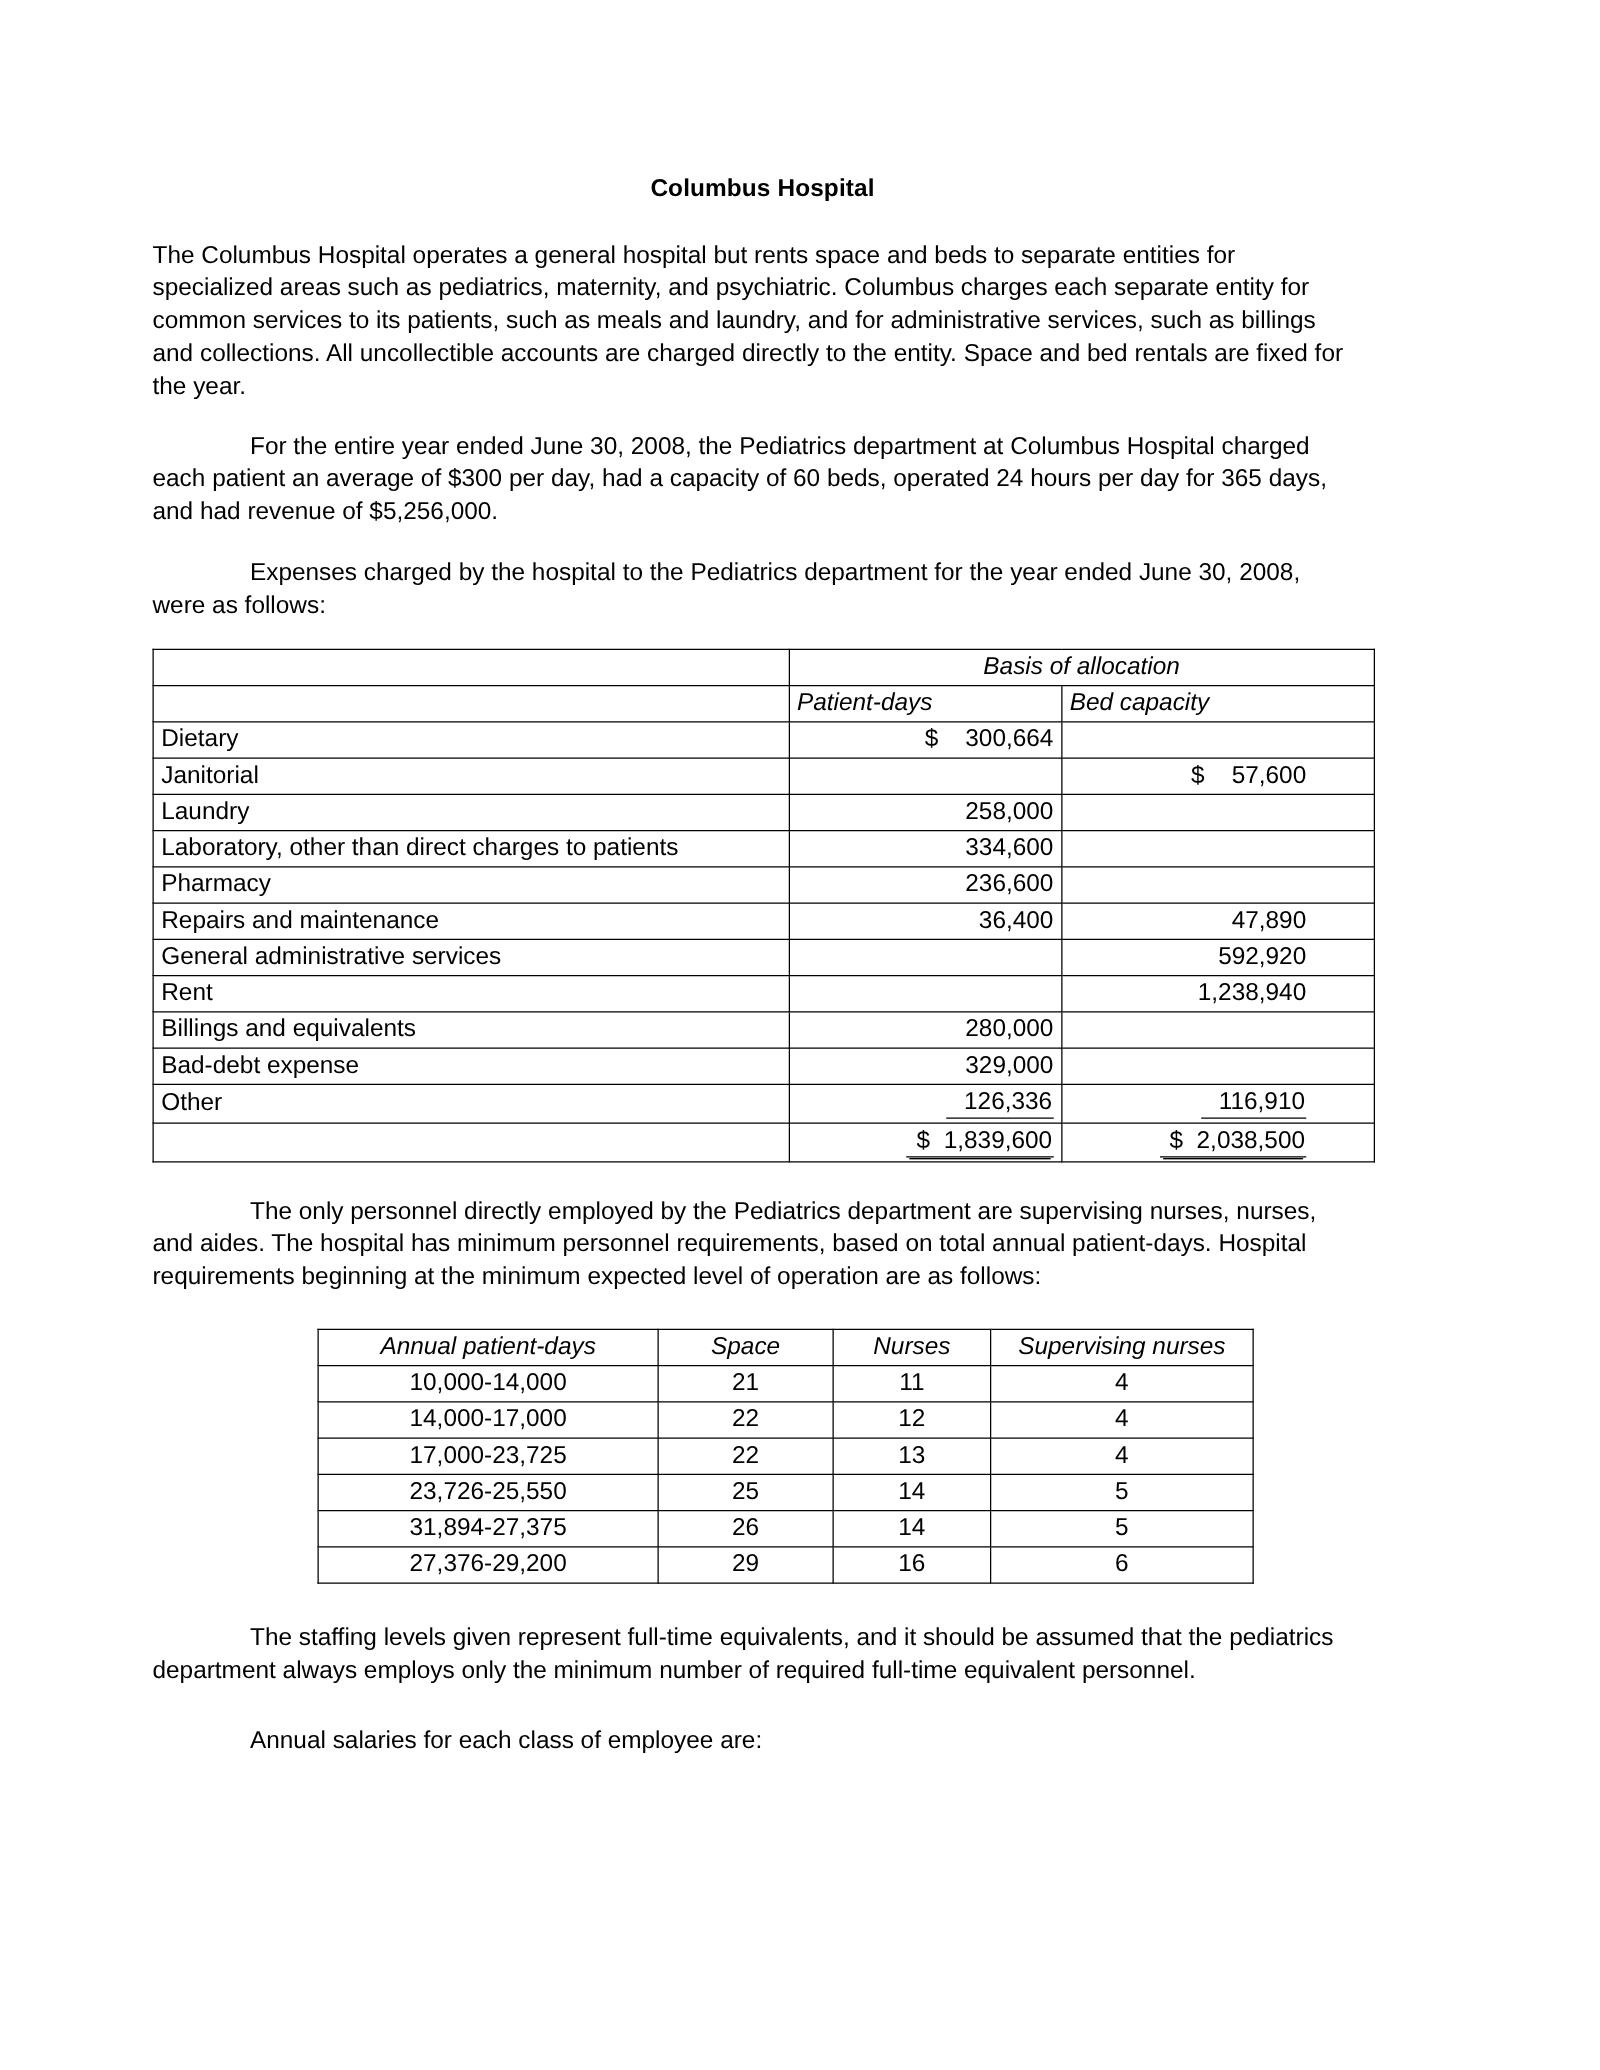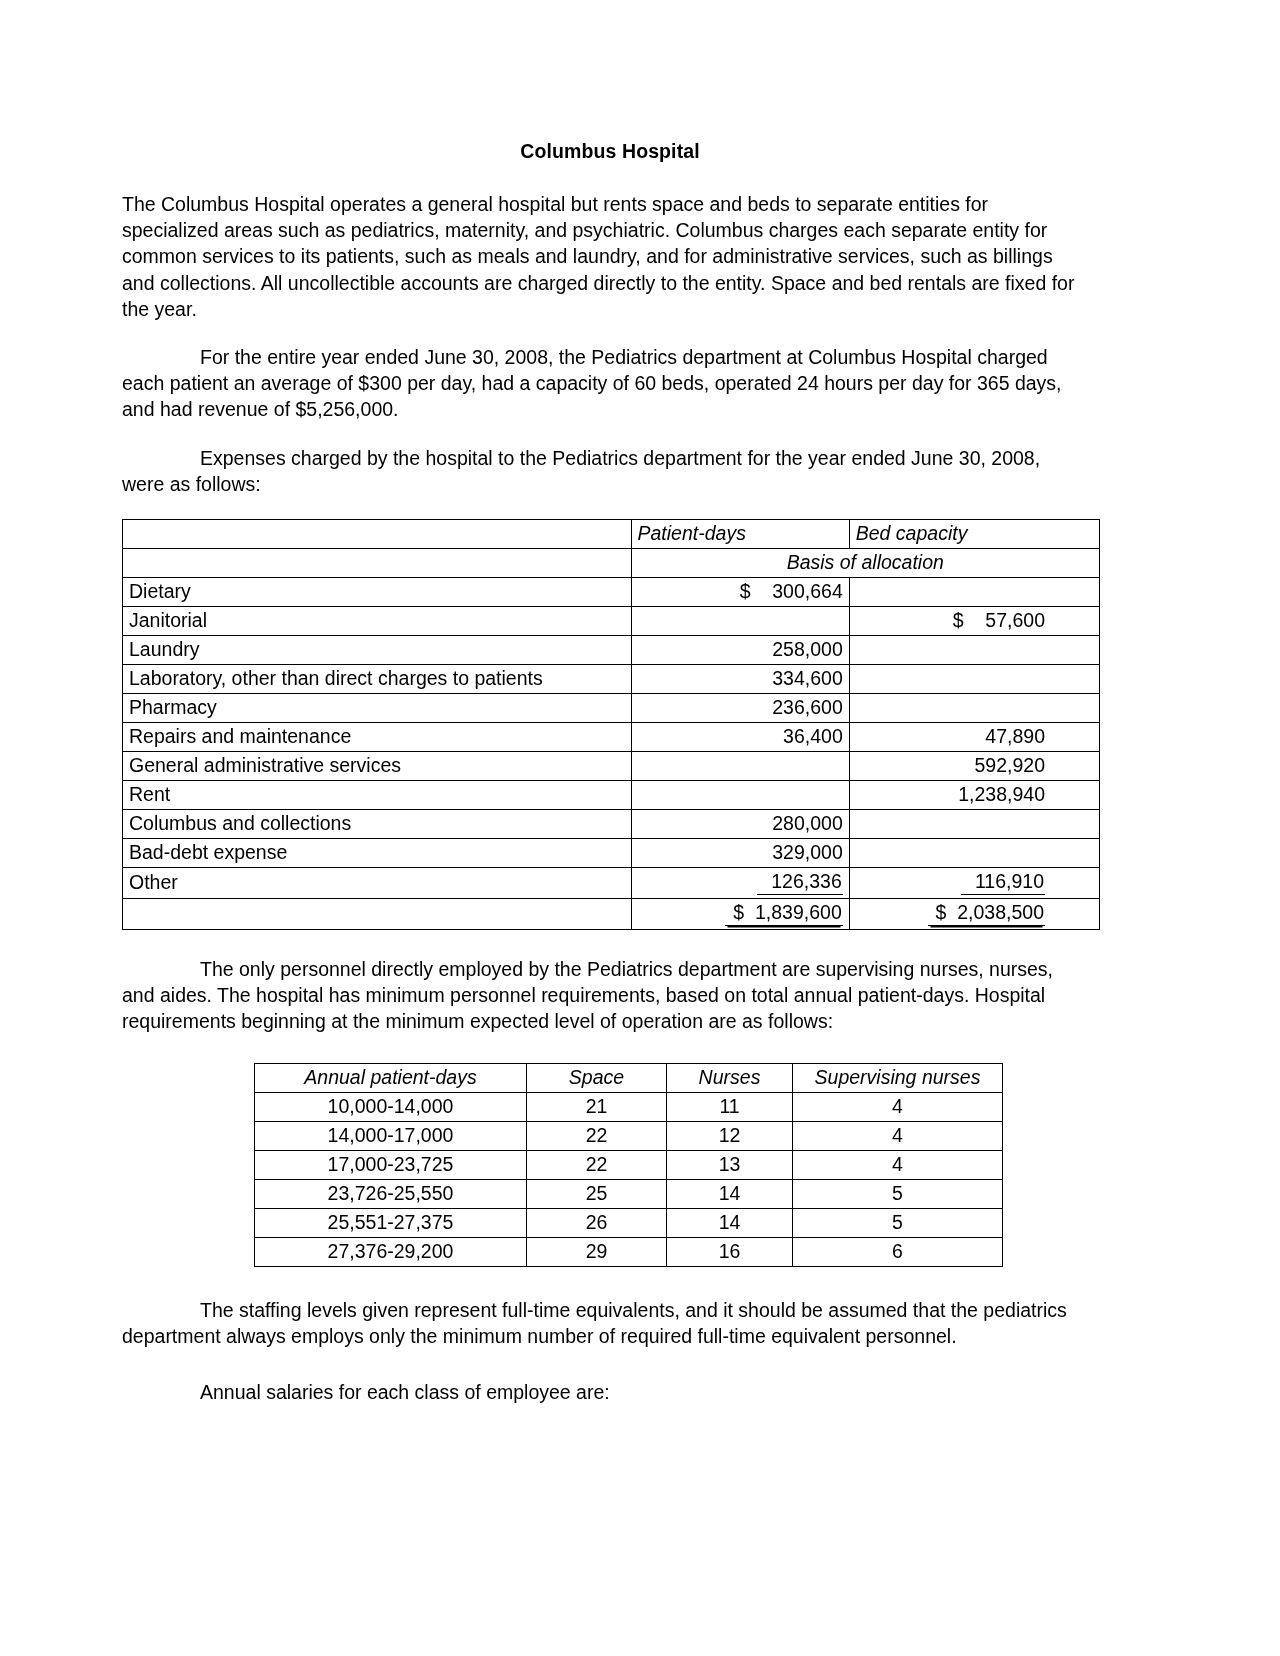--- a/index.html
+++ b/index.html
@@ -123,26 +123,26 @@
 
   <table class="expense">
     <colgroup>
       <col class="col-label">
         <col class="col-pd">
         <col class="col-bc">
     </colgroup>
     <thead>
       <tr>
         <td class="lbl"></td>
+        <td class="hdr-basis" colspan="2">Basis of allocation</td>
+      </tr>
+      <tr>
+        <td class="lbl"></td>
         <td class="hdr-sub">Patient-days</td>
         <td class="hdr-sub">Bed capacity</td>
-      </tr>
-      <tr>
-        <td class="lbl"></td>
-        <td class="hdr-basis" colspan="2">Basis of allocation</td>
       </tr>
     </thead>
     <tbody>
       <tr>
         <td class="lbl">Dietary</td>
         <td class="num">$    300,664</td>
         <td class="num bc"></td>
       </tr>
       <tr>
         <td class="lbl">Janitorial</td>
@@ -173,21 +173,21 @@
         <td class="lbl">General administrative services</td>
         <td class="num"></td>
         <td class="num bc">592,920</td>
       </tr>
       <tr>
         <td class="lbl">Rent</td>
         <td class="num"></td>
         <td class="num bc">1,238,940</td>
       </tr>
       <tr>
-        <td class="lbl">Columbus and collections</td>
+        <td class="lbl">Billings and equivalents</td>
         <td class="num">280,000</td>
         <td class="num bc"></td>
       </tr>
       <tr>
         <td class="lbl">Bad-debt expense</td>
         <td class="num">329,000</td>
         <td class="num bc"></td>
       </tr>
       <tr>
         <td class="lbl">Other</td>
@@ -238,21 +238,21 @@
         <td class="s-c3">13</td>
         <td class="s-c4">4</td>
       </tr>
       <tr>
         <td class="s-c1">23,726-25,550</td>
         <td class="s-c2">25</td>
         <td class="s-c3">14</td>
         <td class="s-c4">5</td>
       </tr>
       <tr>
-        <td class="s-c1">25,551-27,375</td>
+        <td class="s-c1">31,894-27,375</td>
         <td class="s-c2">26</td>
         <td class="s-c3">14</td>
         <td class="s-c4">5</td>
       </tr>
       <tr>
         <td class="s-c1">27,376-29,200</td>
         <td class="s-c2">29</td>
         <td class="s-c3">16</td>
         <td class="s-c4">6</td>
       </tr>

